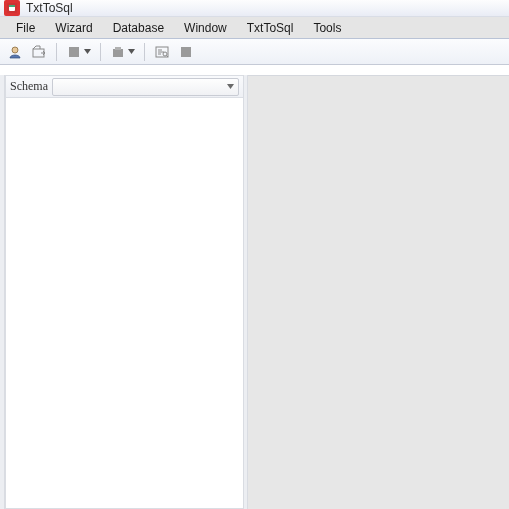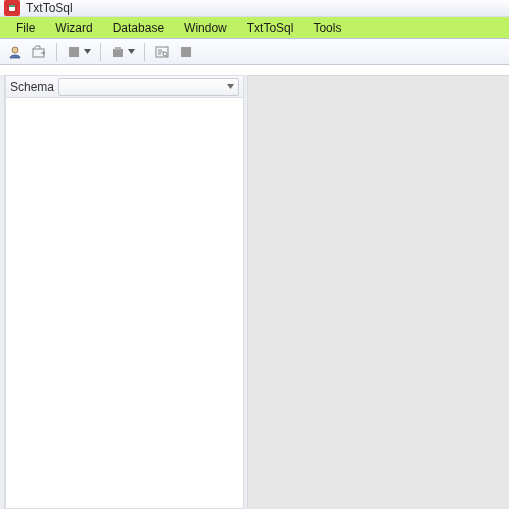--- a/index.html
+++ b/index.html
@@ -33,21 +33,21 @@
     align-items: center;
     justify-content: center;
   }
   .app-icon svg { display:block; }
   .title-text {
     color: #2b2b2b;
     font-size: 12px;
   }
   .menubar {
     height: 22px;
-    background: #bef264;
+    background: #e5e5e5;
     border-bottom: 1px solid #b9c3d6;
     display: flex;
     align-items: center;
     padding-left: 6px;
     gap: 0;
   }
   .menu-item {
     padding: 2px 10px;
     color: #1a1a1a;
     cursor: default;
@@ -94,20 +94,21 @@
     bottom: 0;
     display: flex;
   }
   .left-pane {
     width: 238px;
     background: #7dd3fc;
     display: flex;
     flex-direction: column;
     border: 1px solid #dadde3;
     border-right: none;
+    font-family: Liberation Serif, serif;
   }
   .schema-row {
     height: 22px;
     background: linear-gradient(to bottom,#f9fafc,#eef0f5);
     border-bottom: 1px solid #dbdee4;
     display: flex;
     align-items: center;
     padding-left: 4px;
   }
   .schema-label {

